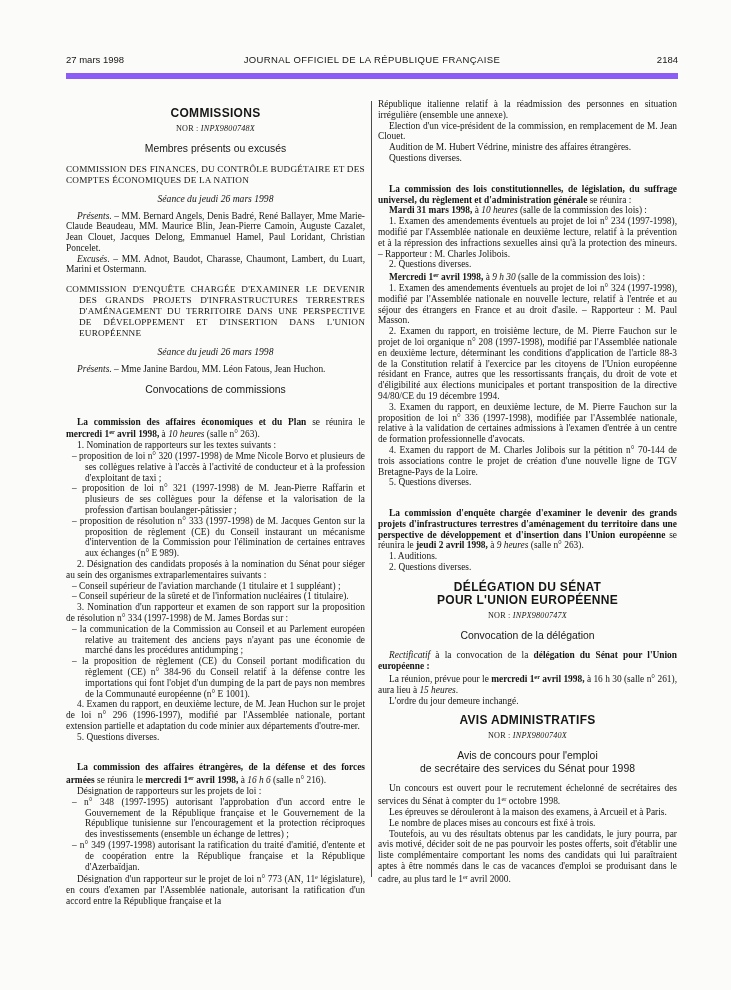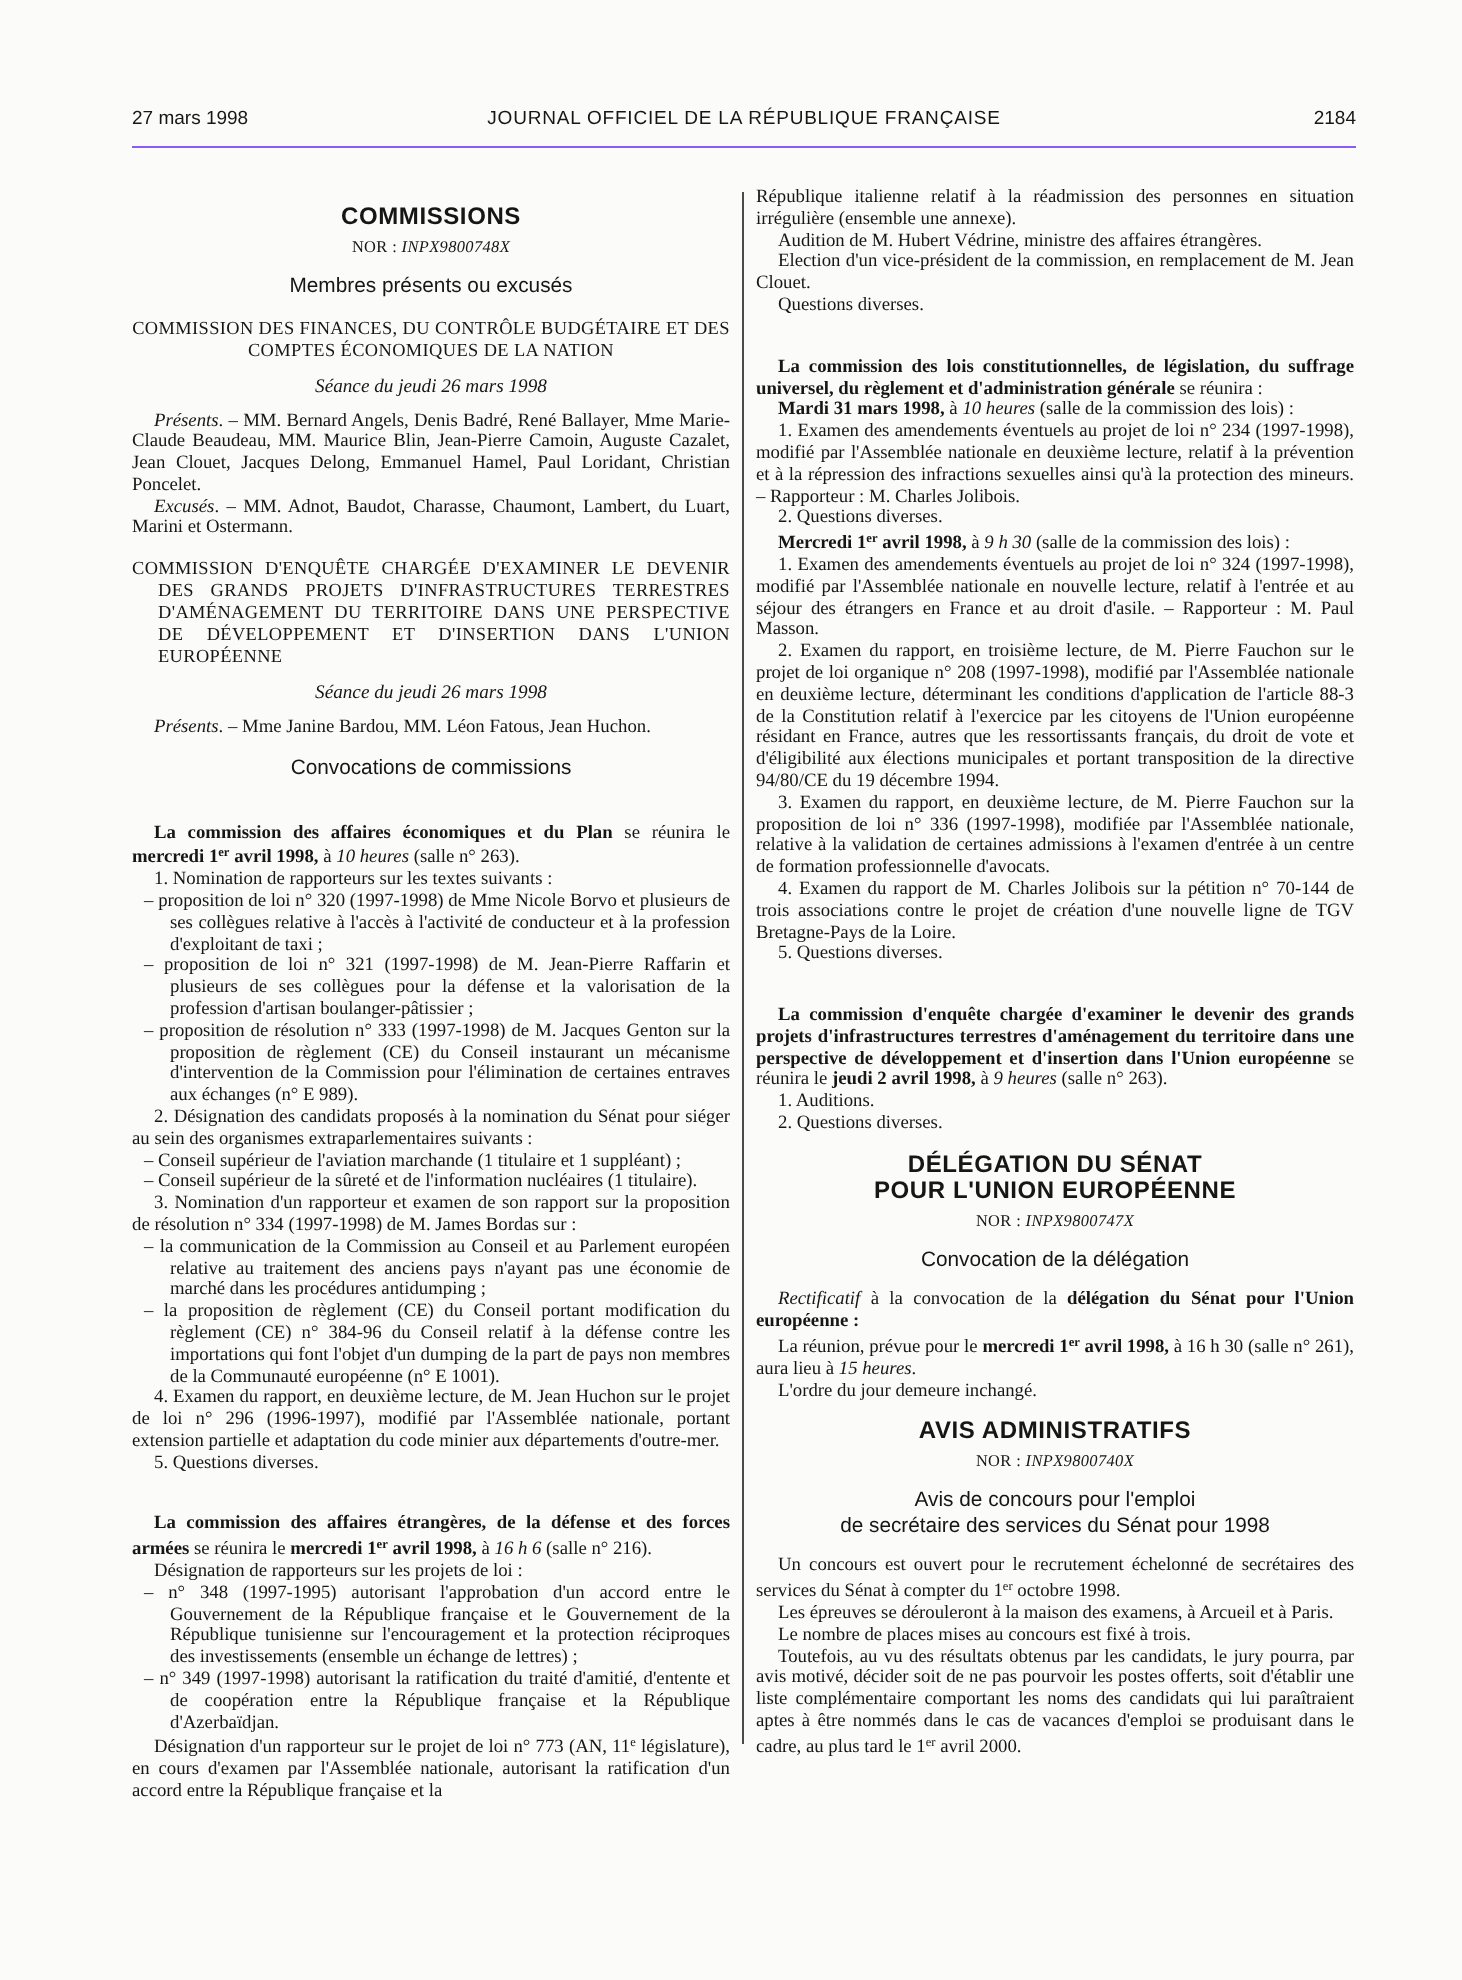--- a/index.html
+++ b/index.html
@@ -13,21 +13,21 @@
     padding:54px 53px 0 66px;
     overflow:hidden;
     color:#161616;
     font-family:"Liberation Serif", serif;
   }
   .hdr{
     display:flex;align-items:baseline;
     font-family:"Liberation Sans", sans-serif;
     font-size:9.5px;line-height:12px;
     padding-bottom:7px;
-    border-bottom:1px solid #8b5cf6;
+    border-bottom:6px solid #8b5cf6;
   }
   .hdr .hd-date{width:130px;}
   .hdr .hd-title{flex:1;text-align:center;letter-spacing:.4px;}
   .hdr .hd-page{width:130px;text-align:right;}
   .content{
     display:flex;
     margin-top:20px;
     align-items:stretch;
   }
   .col{
@@ -47,21 +47,21 @@
   .nor{
     text-align:center;font-size:8.2px;line-height:10px;
     margin:3px 0 7px;letter-spacing:.2px;
   }
   .h2{
     font-family:"Liberation Sans", sans-serif;
     font-weight:normal;font-size:10.4px;line-height:12.5px;
     text-align:center;margin:9px 0 8px;white-space:pre-line;
   }
   .capsc{
-    text-align:center;font-size:9.2px;line-height:11px;
+    text-align:left;font-size:9.2px;line-height:11px;
     letter-spacing:.2px;margin:3px 0 6px;
   }
   .capsh{
     text-align:justify;font-size:9.2px;line-height:11px;
     letter-spacing:.2px;
     padding-left:13px;text-indent:-13px;
     margin:9px 0 0;
   }
   .seance{
     text-align:center;font-style:italic;font-size:9.6px;
@@ -111,22 +111,22 @@
         <div class="blk p"><span>5. Questions diverses.</span></div>
         <div class="blk p gap"><span class="rb">La commission des affaires étrangères, de la défense et des forces armées</span><span> se réunira le </span><span class="rb">mercredi 1</span><span class="rb rs">er</span><span class="rb"> avril 1998,</span><span> à </span><span class="ri">16 h 6</span><span> (salle n° 216).</span></div>
         <div class="blk p"><span>Désignation de rapporteurs sur les projets de loi :</span></div>
         <div class="blk dash"><span>– n° 348 (1997-1995) autorisant l'approbation d'un accord entre le Gouvernement de la République française et le Gouvernement de la République tunisienne sur l'encouragement et la protection réciproques des investissements (ensemble un échange de lettres) ;</span></div>
         <div class="blk dash"><span>– n° 349 (1997-1998) autorisant la ratification du traité d'amitié, d'entente et de coopération entre la République française et la République d'Azerbaïdjan.</span></div>
         <div class="blk p"><span>Désignation d'un rapporteur sur le projet de loi n° 773 (AN, 11</span><span class="rs">e</span><span> législature), en cours d'examen par l'Assemblée nationale, autorisant la ratification d'un accord entre la République française et la</span></div>
       </div>
     <div class="divider"></div>
     <div class="col">
         <div class="blk pc"><span>République italienne relatif à la réadmission des personnes en situation irrégulière (ensemble une annexe).</span></div>
+        <div class="blk p"><span>Election d'un vice-président de la commission, en remplacement de M. Jean Clouet.</span></div>
         <div class="blk p"><span>Audition de M. Hubert Védrine, ministre des affaires étrangères.</span></div>
-        <div class="blk p"><span>Election d'un vice-président de la commission, en remplacement de M. Jean Clouet.</span></div>
         <div class="blk p"><span>Questions diverses.</span></div>
         <div class="blk p gap"><span class="rb">La commission des lois constitutionnelles, de législation, du suffrage universel, du règlement et d'administration générale</span><span> se réunira :</span></div>
         <div class="blk p"><span class="rb">Mardi 31 mars 1998,</span><span> à </span><span class="ri">10 heures</span><span> (salle de la commission des lois) :</span></div>
         <div class="blk p"><span>1. Examen des amendements éventuels au projet de loi n° 234 (1997-1998), modifié par l'Assemblée nationale en deuxième lecture, relatif à la prévention et à la répression des infractions sexuelles ainsi qu'à la protection des mineurs. – Rapporteur : M. Charles Jolibois.</span></div>
         <div class="blk p"><span>2. Questions diverses.</span></div>
         <div class="blk p"><span class="rb">Mercredi 1</span><span class="rb rs">er</span><span class="rb"> avril 1998,</span><span> à </span><span class="ri">9 h 30</span><span> (salle de la commission des lois) :</span></div>
         <div class="blk p"><span>1. Examen des amendements éventuels au projet de loi n° 324 (1997-1998), modifié par l'Assemblée nationale en nouvelle lecture, relatif à l'entrée et au séjour des étrangers en France et au droit d'asile. – Rapporteur : M. Paul Masson.</span></div>
         <div class="blk p"><span>2. Examen du rapport, en troisième lecture, de M. Pierre Fauchon sur le projet de loi organique n° 208 (1997-1998), modifié par l'Assemblée nationale en deuxième lecture, déterminant les conditions d'application de l'article 88-3 de la Constitution relatif à l'exercice par les citoyens de l'Union européenne résidant en France, autres que les ressortissants français, du droit de vote et d'éligibilité aux élections municipales et portant transposition de la directive 94/80/CE du 19 décembre 1994.</span></div>
         <div class="blk p"><span>3. Examen du rapport, en deuxième lecture, de M. Pierre Fauchon sur la proposition de loi n° 336 (1997-1998), modifiée par l'Assemblée nationale, relative à la validation de certaines admissions à l'examen d'entrée à un centre de formation professionnelle d'avocats.</span></div>
         <div class="blk p"><span>4. Examen du rapport de M. Charles Jolibois sur la pétition n° 70-144 de trois associations contre le projet de création d'une nouvelle ligne de TGV Bretagne-Pays de la Loire.</span></div>

